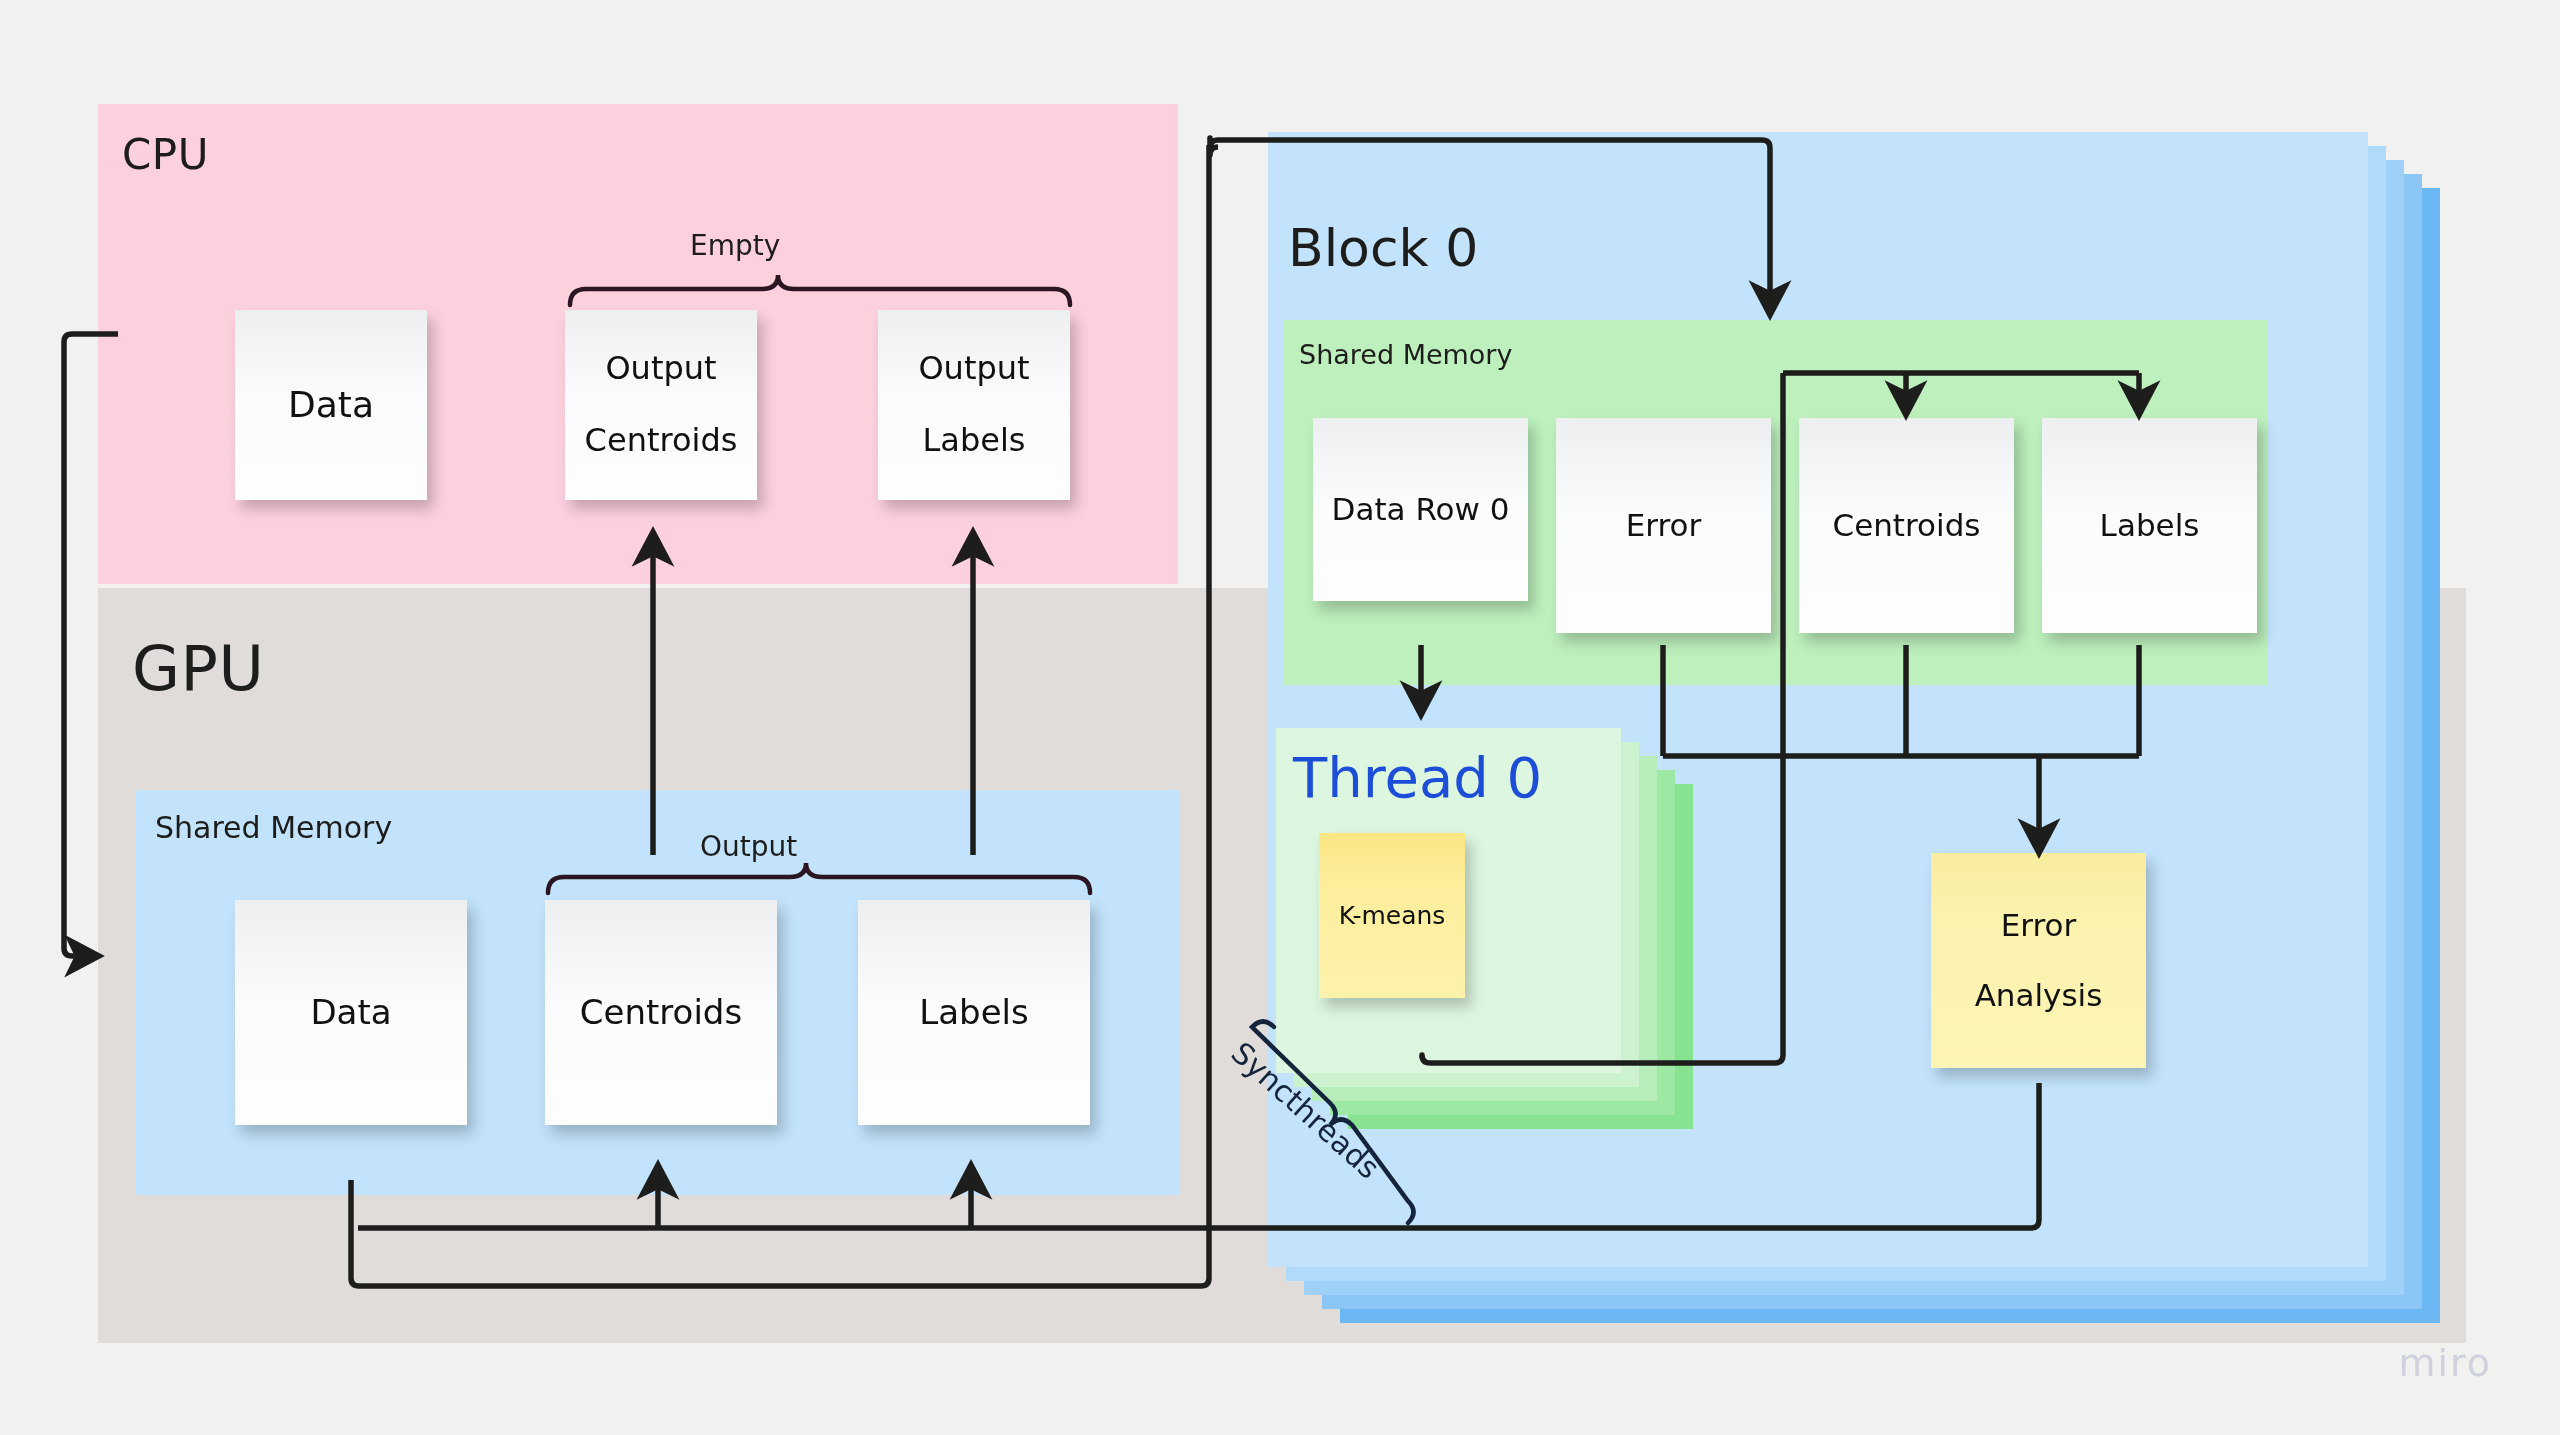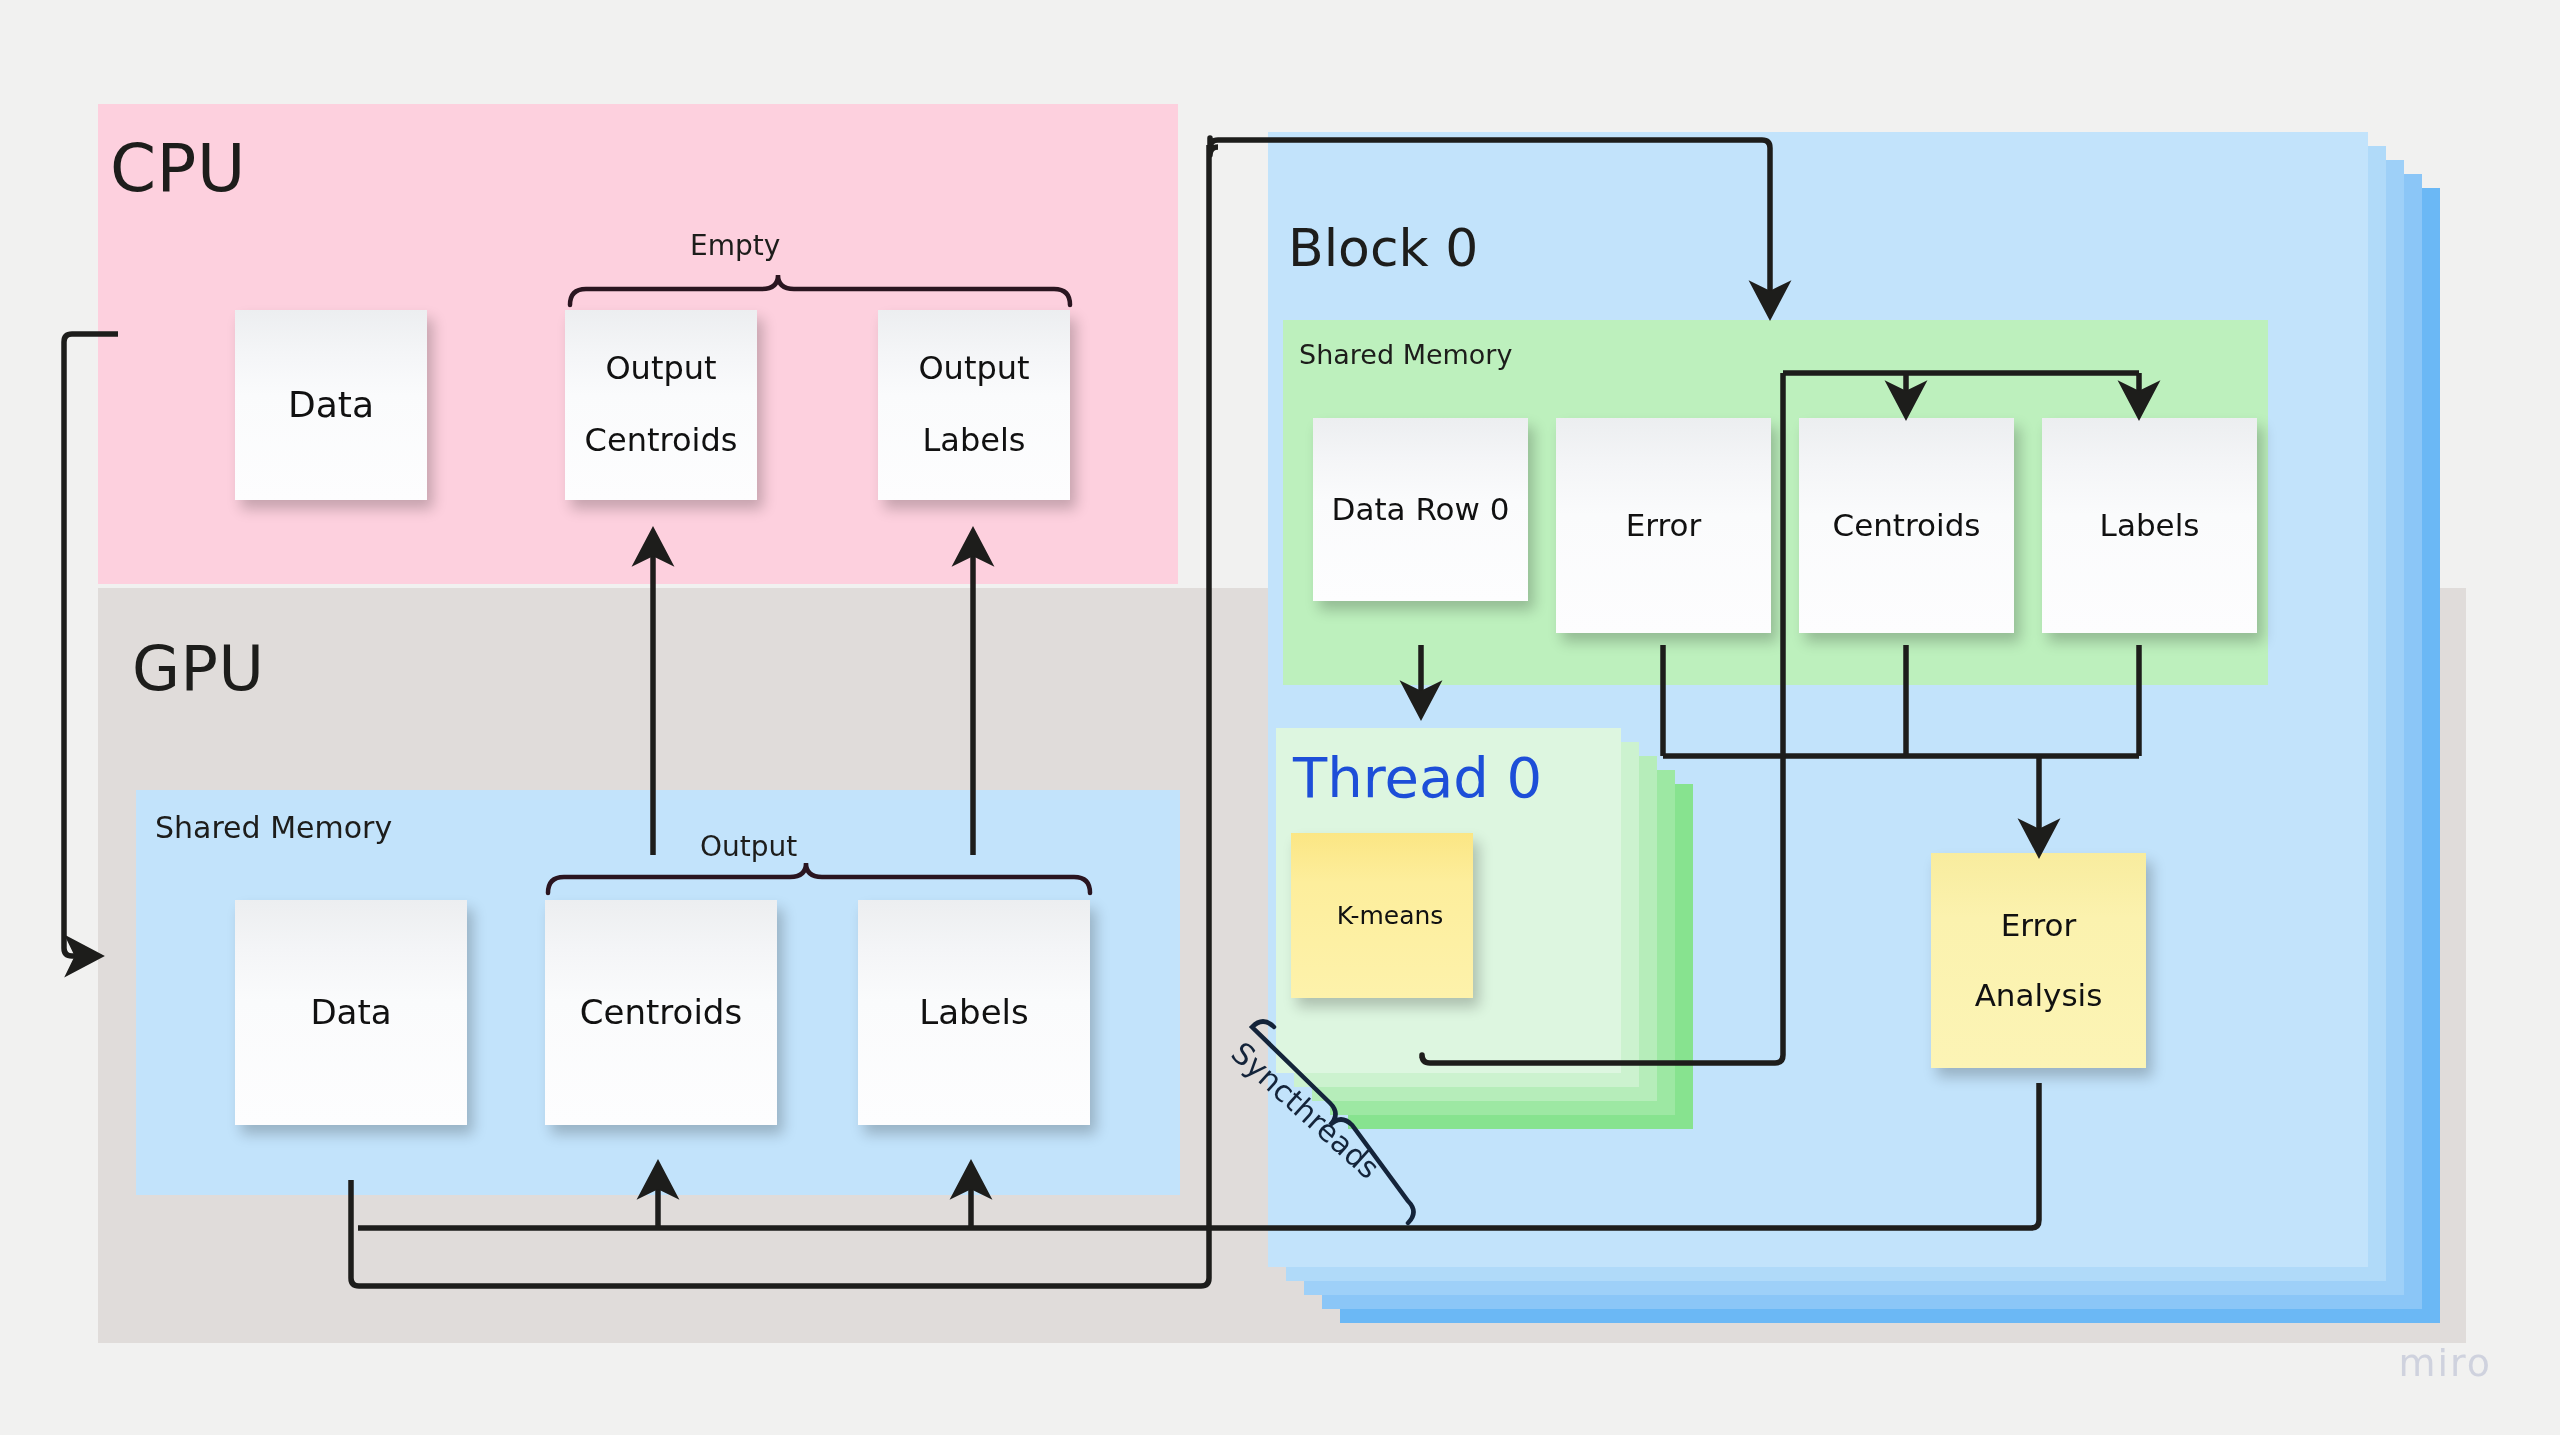--- a/index.html
+++ b/index.html
@@ -6,21 +6,21 @@
   body{
     font-family:"DejaVu Sans","Liberation Sans",sans-serif;
     width:2560px;height:1435px;overflow:hidden;position:relative;
   }
   .stage{position:absolute;inset:0;width:2560px;height:1435px;}
   .abs{position:absolute;}
 
   
   #gpu-panel{left:98px;top:588px;width:2368px;height:755px;background:#e0dcda;}
   #cpu-panel{left:98px;top:104px;width:1080px;height:480px;background:#fdd0de;}
-  #cpu-title{left:110px;top:130px;font-size:66px;color:#1d1d1b;letter-spacing:.5px;text-align:center;}
+  #cpu-title{left:122px;top:130px;font-size:42px;color:#1d1d1b;letter-spacing:.5px;text-align:center;}
   #gpu-title{left:132px;top:632px;font-size:62px;color:#1d1d1b;letter-spacing:.5px;}
 
   #gpu-shared{left:136px;top:790px;width:1044px;height:405px;background:#c2e3fb;}
   #gpu-shared-label{left:155px;top:810px;font-size:30px;color:#1d1d1b;}
 
   
   .note{
     position:absolute;
     background:linear-gradient(180deg,#eceef0 0%,#f4f5f7 22%,#fafbfc 45%,#fdfdfe 100%);
     box-shadow:6px 9px 13px rgba(0,0,0,.22);
@@ -79,22 +79,22 @@
 
   <div id="thread-stack">
     <div class="tcard abs" style="left:1348px;top:784px;width:345px;height:345px;background:#87e38f;"></div>
     <div class="tcard abs" style="left:1330px;top:770px;width:345px;height:345px;background:#9de8a3;"></div>
     <div class="tcard abs" style="left:1312px;top:756px;width:345px;height:345px;background:#b6edba;"></div>
     <div class="tcard abs" style="left:1294px;top:742px;width:345px;height:345px;background:#ccf2cf;"></div>
     <div class="tcard abs" style="left:1276px;top:728px;width:345px;height:345px;background:#ddf6e0;"></div>
   </div>
   <div class="abs" style="left:1293px;top:745px;font-size:56px;color:#1d4ed8;">Thread 0</div>
 
-  <div class="note" style="left:1291px;top:833px;width:166px;height:165px;font-size:25px;
-              background:linear-gradient(180deg,#fbe684 0%,#fdee9c 30%,#fdf2ab 100%);padding-left:16px;">
+  <div class="note" style="left:1319px;top:833px;width:146px;height:165px;font-size:25px;
+              background:linear-gradient(180deg,#fbe684 0%,#fdee9c 30%,#fdf2ab 100%);">
     <span>K-means</span>
   </div>
 
   <div id="sync-label" style="left:1248px;top:1035px;">Syncthreads</div>
 
   <div class="note" style="left:1931px;top:853px;width:215px;height:215px;font-size:31px;
               background:linear-gradient(180deg,#f8ec9e 0%,#fbf2ae 30%,#fcf4b5 100%);">
     <span>
       <span>Error</span><br>
       <span>Analysis</span>

